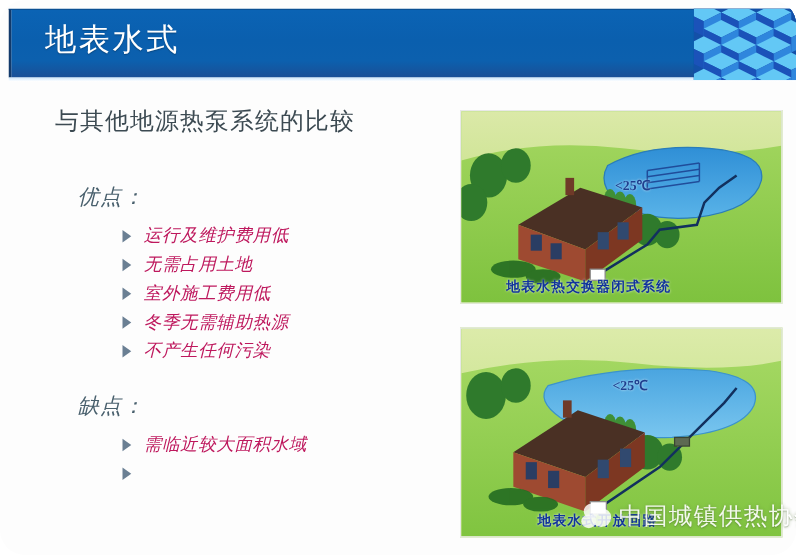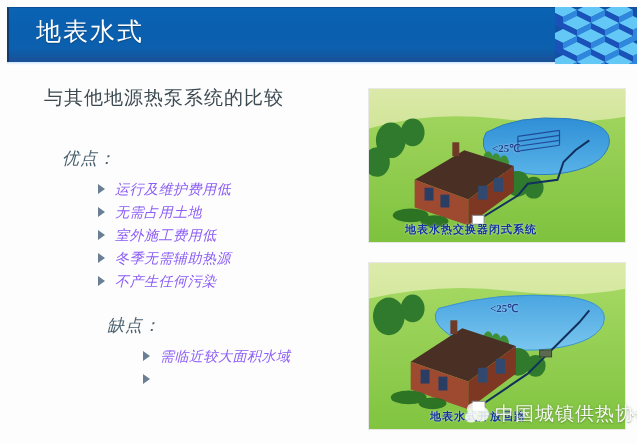--- a/index.html
+++ b/index.html
@@ -9,20 +9,21 @@
   }
   body {
     font-family: "DejaVu Sans", "Liberation Sans", sans-serif;
   }
   #slide {
     position: relative;
     width: 637px;
     height: 444px;
     background: #fdfdfd;
     overflow: hidden;
+    border-radius: 20px;
   }
 
   
   .header-band {
     position: absolute;
     left: 7px;
     top: 7px;
     width: 630px;
     height: 55px;
     background: linear-gradient(180deg, #0b63b4 0%, #0a5fae 45%, #0c60ae 75%, #1a4f96 100%);
@@ -72,21 +73,21 @@
     line-height: 26px;
     color: #3c4a52;
     font-family: "DejaVu Serif", "Liberation Serif", serif;
     letter-spacing: 1px;
     white-space: nowrap;
   }
 
   
   .group { position: absolute; font-style: italic; }
   .group-adv  { left: 62px; top: 146px; }
-  .group-dis  { left: 62px; top: 313px; margin-left: 45px; }
+  .group-dis  { left: 62px; top: 313px; }
 
   .group-title {
     font-size: 17px;
     line-height: 24px;
     color: #49606d;
     font-family: "DejaVu Serif", "Liberation Serif", serif;
     letter-spacing: 1px;
     margin-bottom: 7px;
     white-space: nowrap;
   }
@@ -107,21 +108,21 @@
     height: 0;
     border-left: 7px solid #6a7f93;
     border-top: 5px solid transparent;
     border-bottom: 5px solid transparent;
     margin-right: 10px;
     flex: none;
   }
   .bullet-text {
     font-size: 14px;
     line-height: 20px;
-    color: #8b5cf6;
+    color: #be185d;
     font-family: "DejaVu Serif", "Liberation Serif", serif;
     letter-spacing: 0.5px;
   }
 
   
   .illus {
     position: absolute;
     overflow: hidden;
     background: #b9e27a;
     border: 1px solid #e8e8e8;

